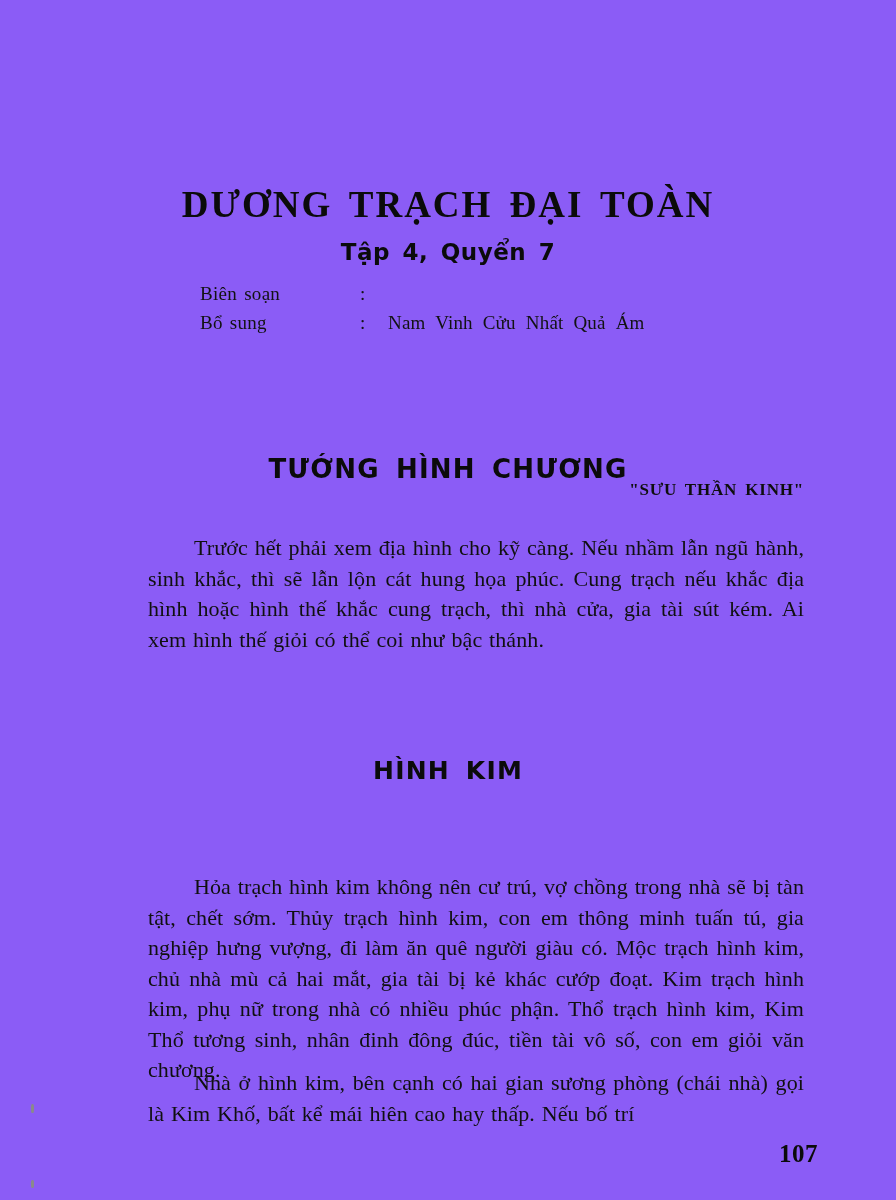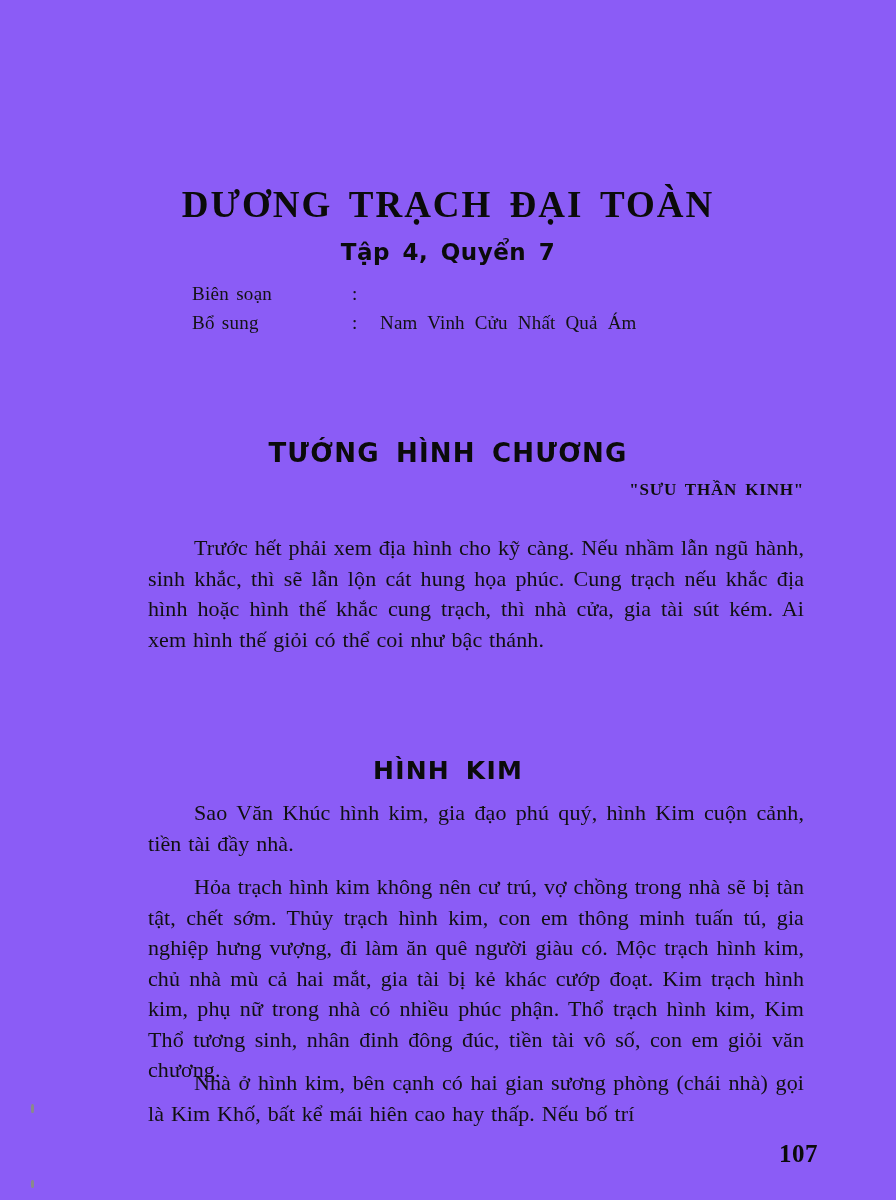--- a/index.html
+++ b/index.html
@@ -49,21 +49,21 @@
     font-weight: bold;
     font-size: 23px;
     letter-spacing: 0.5px;
     word-spacing: 4px;
     color: #0b0b0b;
   }
 
   
   .credits {
     position: absolute;
-    left: 192px;
+    left: 200px;
     top: 283px;
     width: 620px;
   }
   .credit-row {
     display: flex;
     align-items: baseline;
     height: 29px;
     font-size: 19px;
     color: #121212;
   }
@@ -80,21 +80,21 @@
   .credit-value {
     flex: 1 1 auto;
     word-spacing: 5px;
     letter-spacing: 0.2px;
   }
 
   
   .chapter-heading {
     position: absolute;
     left: 0;
-    top: 412px;
+    top: 428px;
     width: 896px;
     text-align: center;
     font-family: "DejaVu Sans", sans-serif;
     font-weight: bold;
     font-size: 26px;
     letter-spacing: 1.2px;
     word-spacing: 6px;
     color: #0b0b0b;
   }
 
@@ -193,23 +193,20 @@
   <h3 class="chapter-heading">TƯỚNG HÌNH CHƯƠNG</h3>
 
   <div class="source-note">"SƯU THẦN KINH"</div>
 
   <div class="body-block" id="para-intro">
     <p>Trước hết phải xem địa hình cho kỹ càng. Nếu nhầm lẫn ngũ hành, sinh khắc, thì sẽ lẫn lộn cát hung họa phúc. Cung trạch nếu khắc địa hình hoặc hình thế khắc cung trạch, thì nhà cửa, gia tài sút kém. Ai xem hình thế giỏi có thể coi như bậc thánh.</p>
   </div>
 
   <h3 class="section-heading">HÌNH KIM</h3>
 
-  <div class="body-block" id="para-kim-1">
-    <p>Sao Văn Khúc hình kim, gia đạo phú quý, hình Kim cuộn cảnh, tiền tài đầy nhà.</p>
-  </div>
 
   <div class="body-block" id="para-kim-2">
     <p>Hỏa trạch hình kim không nên cư trú, vợ chồng trong nhà sẽ bị tàn tật, chết sớm. Thủy trạch hình kim, con em thông minh tuấn tú, gia nghiệp hưng vượng, đi làm ăn quê người giàu có. Mộc trạch hình kim, chủ nhà mù cả hai mắt, gia tài bị kẻ khác cướp đoạt. Kim trạch hình kim, phụ nữ trong nhà có nhiều phúc phận. Thổ trạch hình kim, Kim Thổ tương sinh, nhân đinh đông đúc, tiền tài vô số, con em giỏi văn chương.</p>
   </div>
 
   <div class="body-block" id="para-kim-3">
     <p>Nhà ở hình kim, bên cạnh có hai gian sương phòng (chái nhà) gọi là Kim Khố, bất kể mái hiên cao hay thấp. Nếu bố trí</p>
   </div>
 
   <div class="page-number">107</div>

